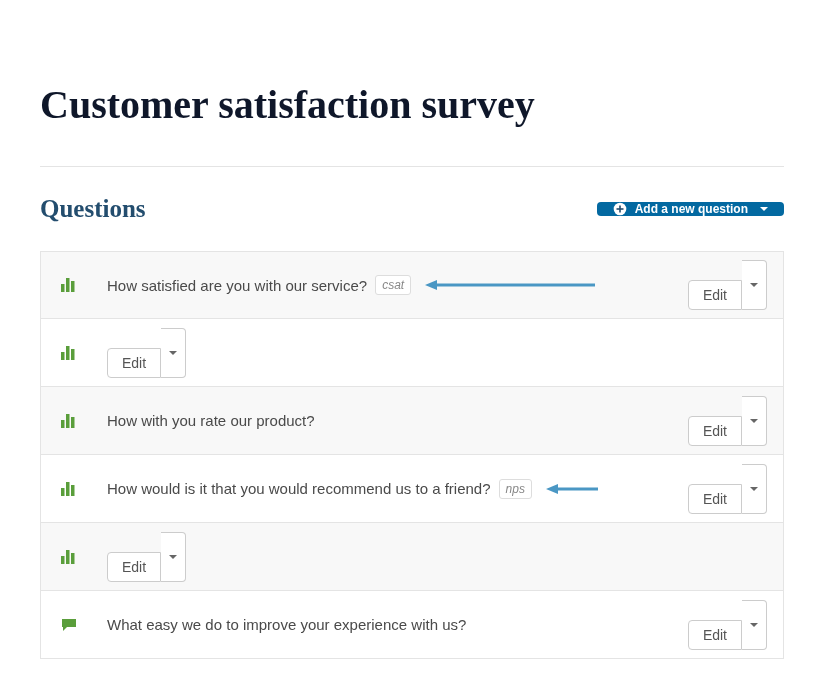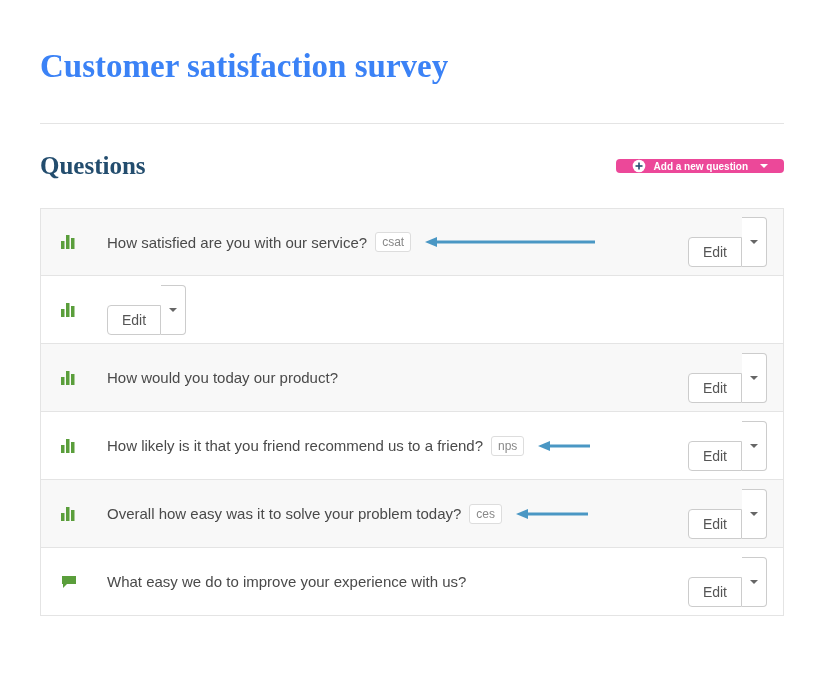--- a/index.html
+++ b/index.html
@@ -8,49 +8,50 @@
       background: #fff;
       color: #333;
       width: 824px;
     }
     .container {
       padding: 48px 40px 40px 40px;
     }
     h1.page-title {
       font-family: Georgia, "Times New Roman", serif;
       font-weight: 700;
-      color: #3b82f6;
-      font-size: 33px;
+      color: #0f172a;
+      font-size: 40px;
       margin-bottom: 38px;
+      margin-top: 33px;
     }
     .divider {
       border: none;
       border-top: 1px solid #e4e4e4;
       margin-bottom: 28px;
     }
     .section-header {
       display: flex;
       justify-content: space-between;
       align-items: center;
       margin-bottom: 28px;
     }
     h2.section-title {
       font-family: Georgia, "Times New Roman", serif;
       font-weight: 700;
       color: #234d6e;
       font-size: 25px;
       text-align: center;
     }
     .add-btn {
-      background: #ec4899;
+      background: #0369a1;
       color: #fff;
       border: none;
       border-radius: 4px;
       padding: 0 16px;
-      font-size: 10px;
+      font-size: 12px;
       font-weight: 600;
       cursor: pointer;
       display: inline-flex;
       align-items: center;
       gap: 8px;
     }
     .add-btn .plus-circle {
       display: inline-flex;
       align-items: center;
       justify-content: center;
@@ -100,20 +101,21 @@
     }
     .tag {
       display: inline-block;
       border: 1px solid #ddd;
       border-radius: 3px;
       background: #fff;
       color: #888;
       font-size: 12px;
       padding: 1px 6px;
       line-height: 16px;
+      font-style: italic;
     }
     .arrow-annotation {
       display: inline-flex;
       align-items: center;
       margin-left: 6px;
     }
     .edit-group {
       display: flex;
     }
     .edit-btn {
@@ -211,39 +213,39 @@
       </div>
       <div class="question-row alt">
         <div class="row-icon">
           <svg width="16" height="14" viewBox="0 0 16 14">
             <rect x="0" y="6" width="3.5" height="8" fill="#5A9E3B"></rect>
             <rect x="5" y="0" width="3.5" height="14" fill="#5A9E3B"></rect>
             <rect x="10" y="3" width="3.5" height="11" fill="#5A9E3B"></rect>
           </svg>
         </div>
         <div class="question-text">
-          <span>How would you today our product?</span>
+          <span>How with you rate our product?</span>
         </div>
         <div class="edit-group">
           <button class="edit-btn">Edit</button>
           <button class="edit-caret">
             <span class="caret-down-sm"></span>
           </button>
         </div>
       </div>
       <div class="question-row">
         <div class="row-icon">
           <svg width="16" height="14" viewBox="0 0 16 14">
             <rect x="0" y="6" width="3.5" height="8" fill="#5A9E3B"></rect>
             <rect x="5" y="0" width="3.5" height="14" fill="#5A9E3B"></rect>
             <rect x="10" y="3" width="3.5" height="11" fill="#5A9E3B"></rect>
           </svg>
         </div>
         <div class="question-text">
-          <span>How likely is it that you friend recommend us to a friend?</span>
+          <span>How would is it that you would recommend us to a friend?</span>
           <span class="tag">nps</span>
           <span class="arrow-annotation">
             <svg width="52" height="10" viewBox="0 0 52 10">
               <line x1="12" y1="5" x2="52" y2="5" stroke="#4a97c4" stroke-width="3" stroke-linecap="round"></line>
               <polygon points="0,5 12,0 12,10" fill="#4a97c4"></polygon>
             </svg>
           </span>
         </div>
         <div class="edit-group">
           <button class="edit-btn">Edit</button>
@@ -253,30 +255,20 @@
         </div>
       </div>
       <div class="question-row alt">
         <div class="row-icon">
           <svg width="16" height="14" viewBox="0 0 16 14">
             <rect x="0" y="6" width="3.5" height="8" fill="#5A9E3B"></rect>
             <rect x="5" y="0" width="3.5" height="14" fill="#5A9E3B"></rect>
             <rect x="10" y="3" width="3.5" height="11" fill="#5A9E3B"></rect>
           </svg>
         </div>
-        <div class="question-text">
-          <span>Overall how easy was it to solve your problem today?</span>
-          <span class="tag">ces</span>
-          <span class="arrow-annotation">
-            <svg width="72" height="10" viewBox="0 0 72 10">
-              <line x1="12" y1="5" x2="72" y2="5" stroke="#4a97c4" stroke-width="3" stroke-linecap="round"></line>
-              <polygon points="0,5 12,0 12,10" fill="#4a97c4"></polygon>
-            </svg>
-          </span>
-        </div>
         <div class="edit-group">
           <button class="edit-btn">Edit</button>
           <button class="edit-caret">
             <span class="caret-down-sm"></span>
           </button>
         </div>
       </div>
       <div class="question-row">
         <div class="row-icon">
           <svg width="16" height="14" viewBox="0 0 16 14">

